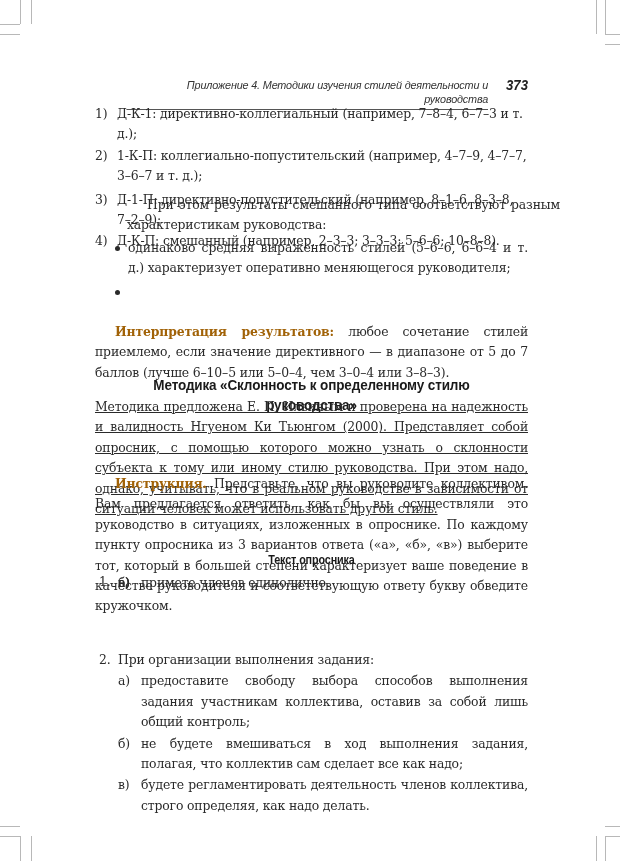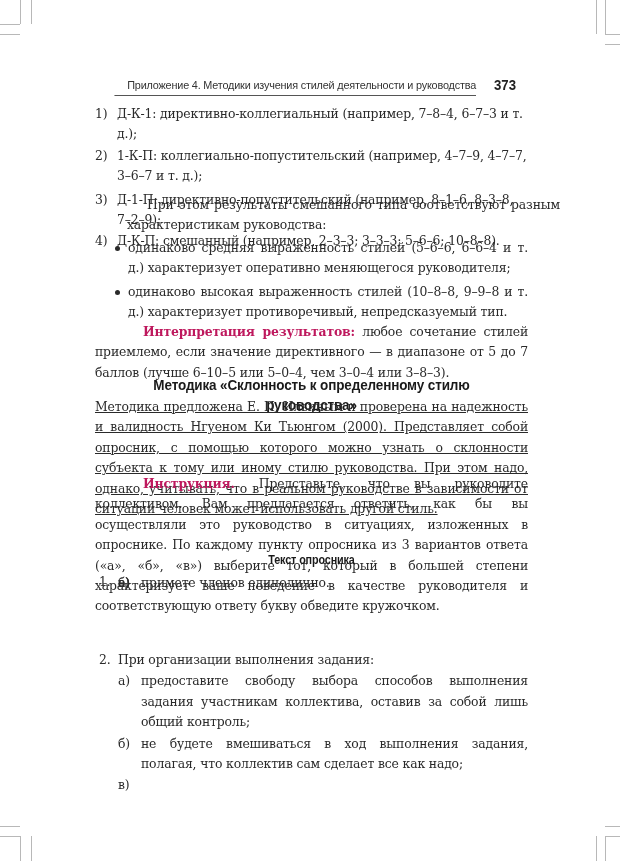--- a/index.html
+++ b/index.html
@@ -4,22 +4,23 @@
   <style>
     html, body { margin: 0; padding: 0; background: #ffffff; }
     body { width: 620px; height: 861px; position: relative; overflow: hidden; color: #2a2a2a; }
     .crop { position: absolute; background: #b8b8b8; }
     .page {
       position: absolute; left: 95px; top: 0; width: 433px;
       font-family: "DejaVu Serif", "Liberation Serif", serif;
       font-size: 12.4px; line-height: 20.4px; letter-spacing: -0.15px;
     }
     .running-head {
-      position: absolute; left: 83px; top: 78px; width: 433px; height: 22px;
+      position: absolute; left: 95px; top: 78px; width: 433px; height: 22px;
       font-family: "Liberation Sans", sans-serif;
+      font-style: italic;
     }
     .running-head .title {
       position: absolute; left: 0; width: 393px; top: 0; text-align: right;
       font-size: 11.8px; color: #333; letter-spacing: -0.2px;
       border-bottom: 1px solid #555; padding-bottom: 3px;
       transform: scaleX(0.92); transform-origin: right;
     }
     .running-head .pagenum {
       position: absolute; right: 0; top: -2px;
       font-size: 15px; font-weight: bold; color: #222;
@@ -28,21 +29,21 @@
     .block { position: absolute; left: 0; width: 433px; }
     .numlist .row { position: relative; padding-left: 22px; }
     .numlist .row .num { position: absolute; left: 0; }
     .para { text-indent: 20px; text-align: justify; }
     .para.noindent { text-indent: 0; text-decoration: underline; }
     .bullets .row { position: relative; padding-left: 33px; text-align: justify; margin-bottom: 3px; }
     .bullets .row .dot {
       position: absolute; left: 20px; top: 8px; width: 5px; height: 5px;
       border-radius: 50%; background: #2a2a2a;
     }
-    b { font-weight: bold; color: #be185d; margin-left: 28px; }
+    b { font-weight: bold; color: #a16207; }
     .section-title {
       font-family: "Liberation Sans", sans-serif; font-weight: bold;
       font-size: 15px; text-align: center; color: #1a1a1a;
       transform: scaleX(0.9); transform-origin: center;
     }
     .sub-title {
       font-family: "Liberation Sans", sans-serif; font-weight: bold;
       font-size: 12px; text-align: center; color: #1a1a1a;
       transform: scaleX(0.9); transform-origin: center;
     }
@@ -99,21 +100,20 @@
 
   <div class="block para" style="top:195px;margin-left:32px;">При этом результаты смешанного типа соответствуют разным характеристикам руководства:</div>
 
   <div class="block bullets" style="top:238px;">
     <div class="row">
       <span class="dot"></span>
       <span>одинаково средняя выраженность стилей (5–6–6, 6–6–4 и т. д.) характеризует оперативно меняющегося руководителя;</span>
     </div>
     <div class="row">
       <span class="dot"></span>
-      <span>одинаково высокая выраженность стилей (10–8–8, 9–9–8 и т. д.) характеризует противоречивый, непредсказуемый тип.</span>
     </div>
   </div>
 
   <div class="block para" style="top:322px;">
     <b>Интерпретация результатов:</b><span> любое сочетание стилей приемлемо, если значение директивного — в диапазоне от 5 до 7 баллов (лучше 6–10–5 или 5–0–4, чем 3–0–4 или 3–8–3).</span>
   </div>
 
   <div class="block section-title" style="top:375px;">Методика «Склонность к определенному стилю руководства»</div>
 
   <div class="block para noindent" style="top:397px;">Методика предложена Е. П. Ильиным и проверена на надежность и валидность Нгуеном Ки Тьюнгом (2000). Представляет собой опросник, с помощью которого можно узнать о склонности субъекта к тому или иному стилю руководства. При этом надо, однако, учитывать, что в реальном руководстве в зависимости от ситуации человек может использовать другой стиль.</div>
@@ -148,16 +148,17 @@
     <div class="opt">
       <span class="letter">а)</span>
       <span>предоставите свободу выбора способов выполнения задания участникам коллектива, оставив за собой лишь общий контроль;</span>
     </div>
     <div class="opt">
       <span class="letter">б)</span>
       <span>не будете вмешиваться в ход выполнения задания, полагая, что коллектив сам сделает все как надо;</span>
     </div>
     <div class="opt">
       <span class="letter">в)</span>
+      <span>будете регламентировать деятельность членов коллектива, строго определяя, как надо делать.</span>
     </div>
   </div>
 
 </div>
 
 </body></html>

